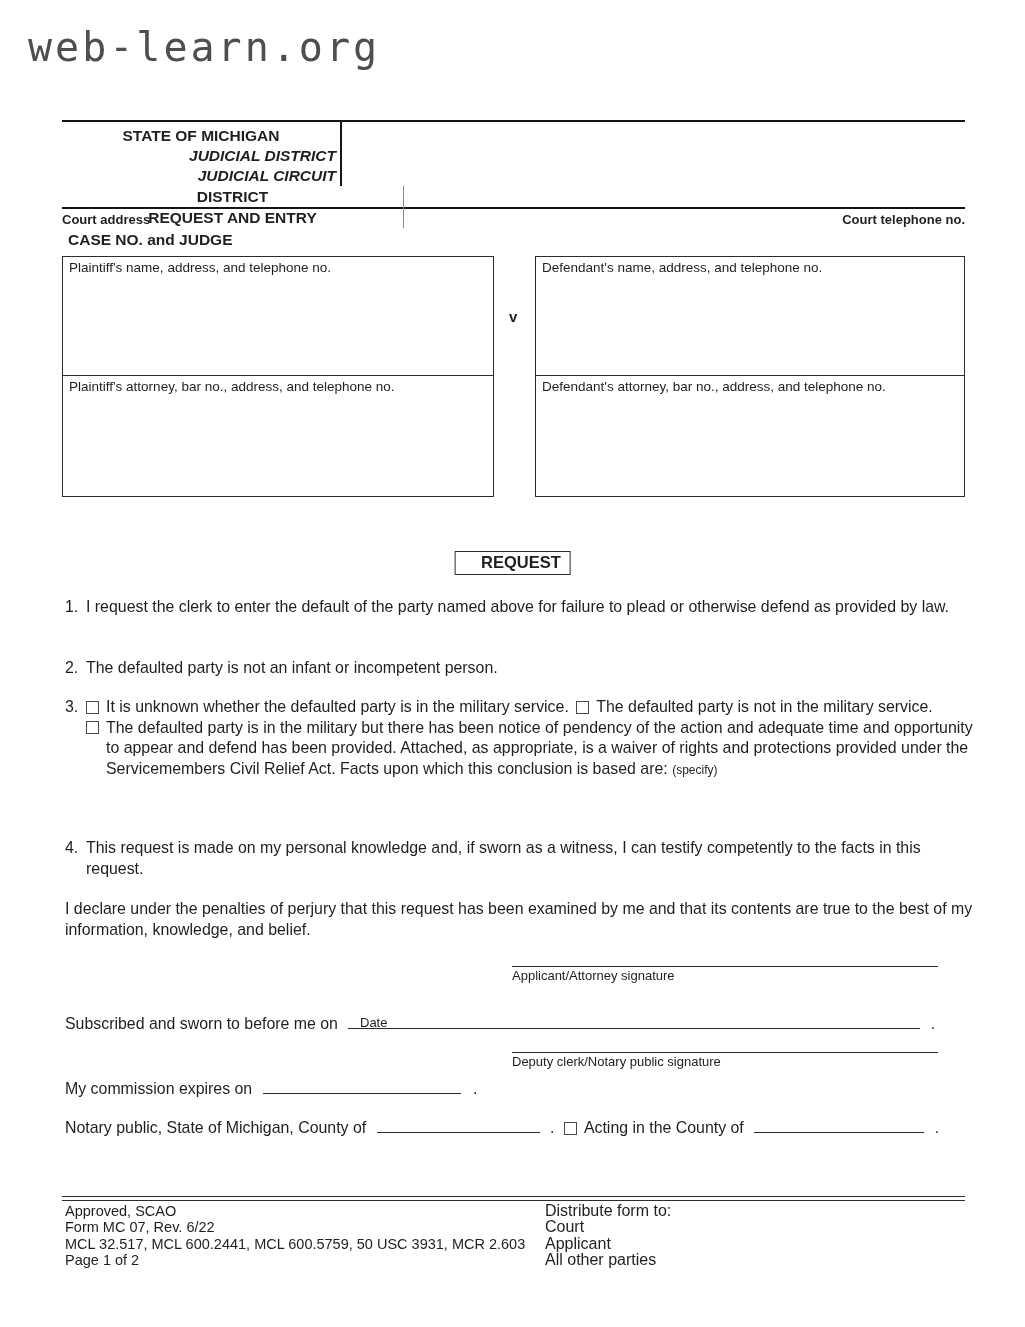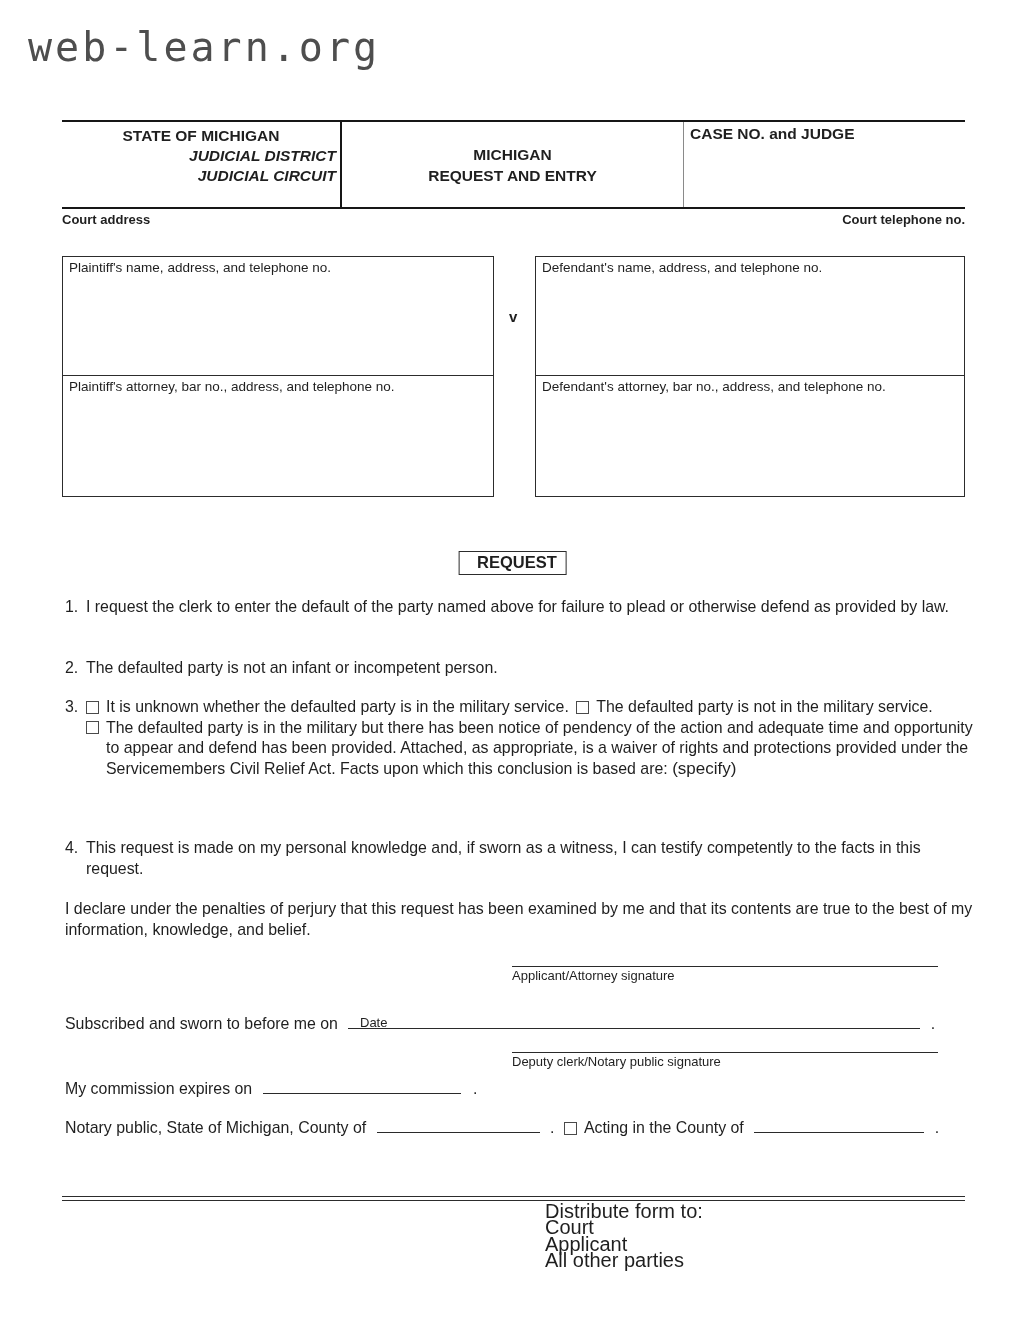--- a/index.html
+++ b/index.html
@@ -10,20 +10,21 @@
   .logo {
     position:absolute; left:28px; top:24px;
     font-family:"DejaVu Sans Mono", monospace;
     font-size:40px; letter-spacing:3px; color:#4e4e4e;
   }
   
   .header-table {
     position:absolute; left:62px; top:120px; width:903px; height:89px;
     display:flex; border-top:2px solid #161616; border-bottom:2px solid #161616;
     box-sizing:border-box;
+    flex-direction:column;
   }
   .hcell { box-sizing:border-box; font-weight:bold; font-size:15.5px; }
   .hcell.left { width:280px; border-right:2px solid #161616; padding-top:4px; line-height:20px; }
   .hcell.left .l1 { text-align:center; }
   .hcell.left .l2, .hcell.left .l3 { text-align:right; padding-right:4px;font-style:italic; }
   .hcell.mid  { width:342px; border-right:1.5px solid #8a8a8a; text-align:center;
                 display:flex; flex-direction:column; justify-content:center; line-height:21px; }
   .hcell.right{ flex:1; padding:3px 0 0 6px; }
   .subhead-row { position:absolute; left:62px; top:212px; width:903px; font-weight:bold; font-size:13px; }
   .subhead-row .right { float:right; }
@@ -33,57 +34,57 @@
   .pbox .sub.top { height:119px; border-bottom:1.5px solid #2c2c2c; }
   .pbox .sub.bot { height:100%; }
   .versus { position:absolute; left:509px; top:308px; font-weight:bold; font-size:15px; }
   
   .row { position:absolute; font-size:15.9px; white-space:nowrap; }
   .fill { display:inline-block; border-bottom:1.4px solid #2a2a2a; height:13px; }
   .cb { display:inline-block; width:13px; height:13px; border:1.4px solid #4a4a4a;
         background:#fff; vertical-align:-2px; margin-right:7px; box-sizing:border-box; }
   .request-box {
     position:absolute; top:551px; left:50%; transform:translateX(-50%);
-    border:1.8px solid #2c2c2c; padding:1px 9px 2px 18px;
+    border:1.8px solid #2c2c2c; padding:1px 9px 2px 26px;
     font-weight:bold; font-size:16.5px;
   }
   .item { position:absolute; left:65px; font-size:15.9px; line-height:20.5px; }
   .item .num { position:absolute; left:0; top:0; }
   .item .body { margin-left:21px; }
   .optrow { display:flex; }
   .optrow .cb { flex:0 0 13px; margin-top:3px; }
   .optrow .text { width:873px; }
-  .specify { font-size:17px; }
+  .specify { font-size:12px; }
   .para { position:absolute; left:65px; font-size:15.9px; line-height:20.5px; }
   
   .sig-block { position:absolute; }
   .sig-block .rule { border-top:1.4px solid #2a2a2a; }
   .slabel { font-size:13px; padding-top:1px; }
   .under-label { position:absolute; font-size:13px; }
   
   .footer-rule { position:absolute; left:62px; top:1196px; width:903px; height:3px;
                  border-top:1.5px solid #2c2c2c; border-bottom:1.5px solid #2c2c2c; box-sizing:content-box; }
   .footer-left { position:absolute; left:65px; top:1203px; font-size:14.5px; line-height:16.3px; }
-  .footer-right{ position:absolute; left:545px; top:1203px; font-size:20px; line-height:16.3px; }
+  .footer-right{ position:absolute; left:545px; top:1203px; font-size:16px; line-height:16.3px; }
 </style>
 </head>
 <body>
 
 <div class="page">
 
   <div class="logo">web-learn.org</div>
 
   <div class="header-table">
     <div class="hcell left">
       <div class="l1">STATE OF MICHIGAN</div>
       <div class="l2">JUDICIAL DISTRICT</div>
       <div class="l3">JUDICIAL CIRCUIT</div>
     </div>
     <div class="hcell mid">
-      <div>MICHIGAN</div>
+      <div>DISTRICT</div>
       <div>REQUEST AND ENTRY</div>
     </div>
     <div class="hcell right">
       <span>CASE NO. and JUDGE</span>
     </div>
   </div>
 
   <div class="subhead-row">
     <span>Court address</span>
     <span class="right">Court telephone no.</span>
@@ -173,20 +174,26 @@
     <span>Notary public, State of Michigan, County of</span>
     <span class="fill" style="width:163px; margin-left:6px;"></span>
     <span style="margin:0 5px 0 6px;">.</span>
     <span class="cb"></span><span>Acting in the County of</span>
     <span class="fill" style="width:170px; margin-left:6px;"></span>
     <span style="margin-left:6px;">.</span>
   </div>
 
 
   <div class="footer-rule"></div>
+  <div class="footer-left">
+    <div>Approved, SCAO</div>
+    <div>Form MC 07, Rev. 6/22</div>
+    <div>MCL 32.517, MCL 600.2441, MCL 600.5759, 50 USC 3931, MCR 2.603</div>
+    <div>Page 1 of 2</div>
+  </div>
   <div class="footer-right">
     <div>Distribute form to:</div>
     <div>Court</div>
     <div>Applicant</div>
     <div>All other parties</div>
   </div>
 
 </div>
 
 </body></html>

